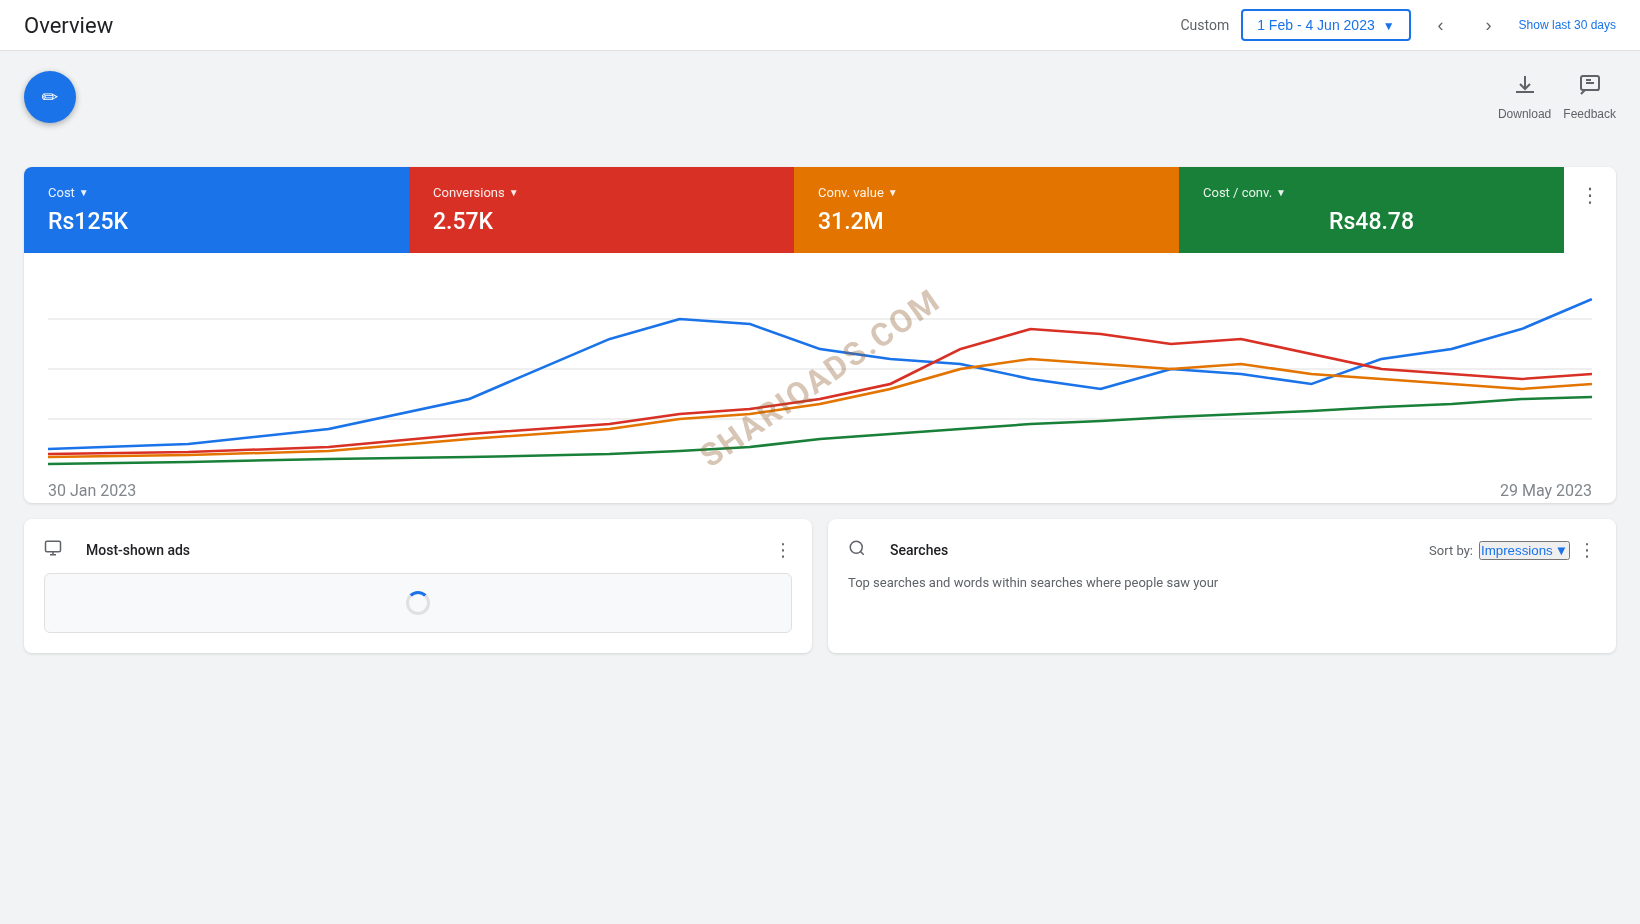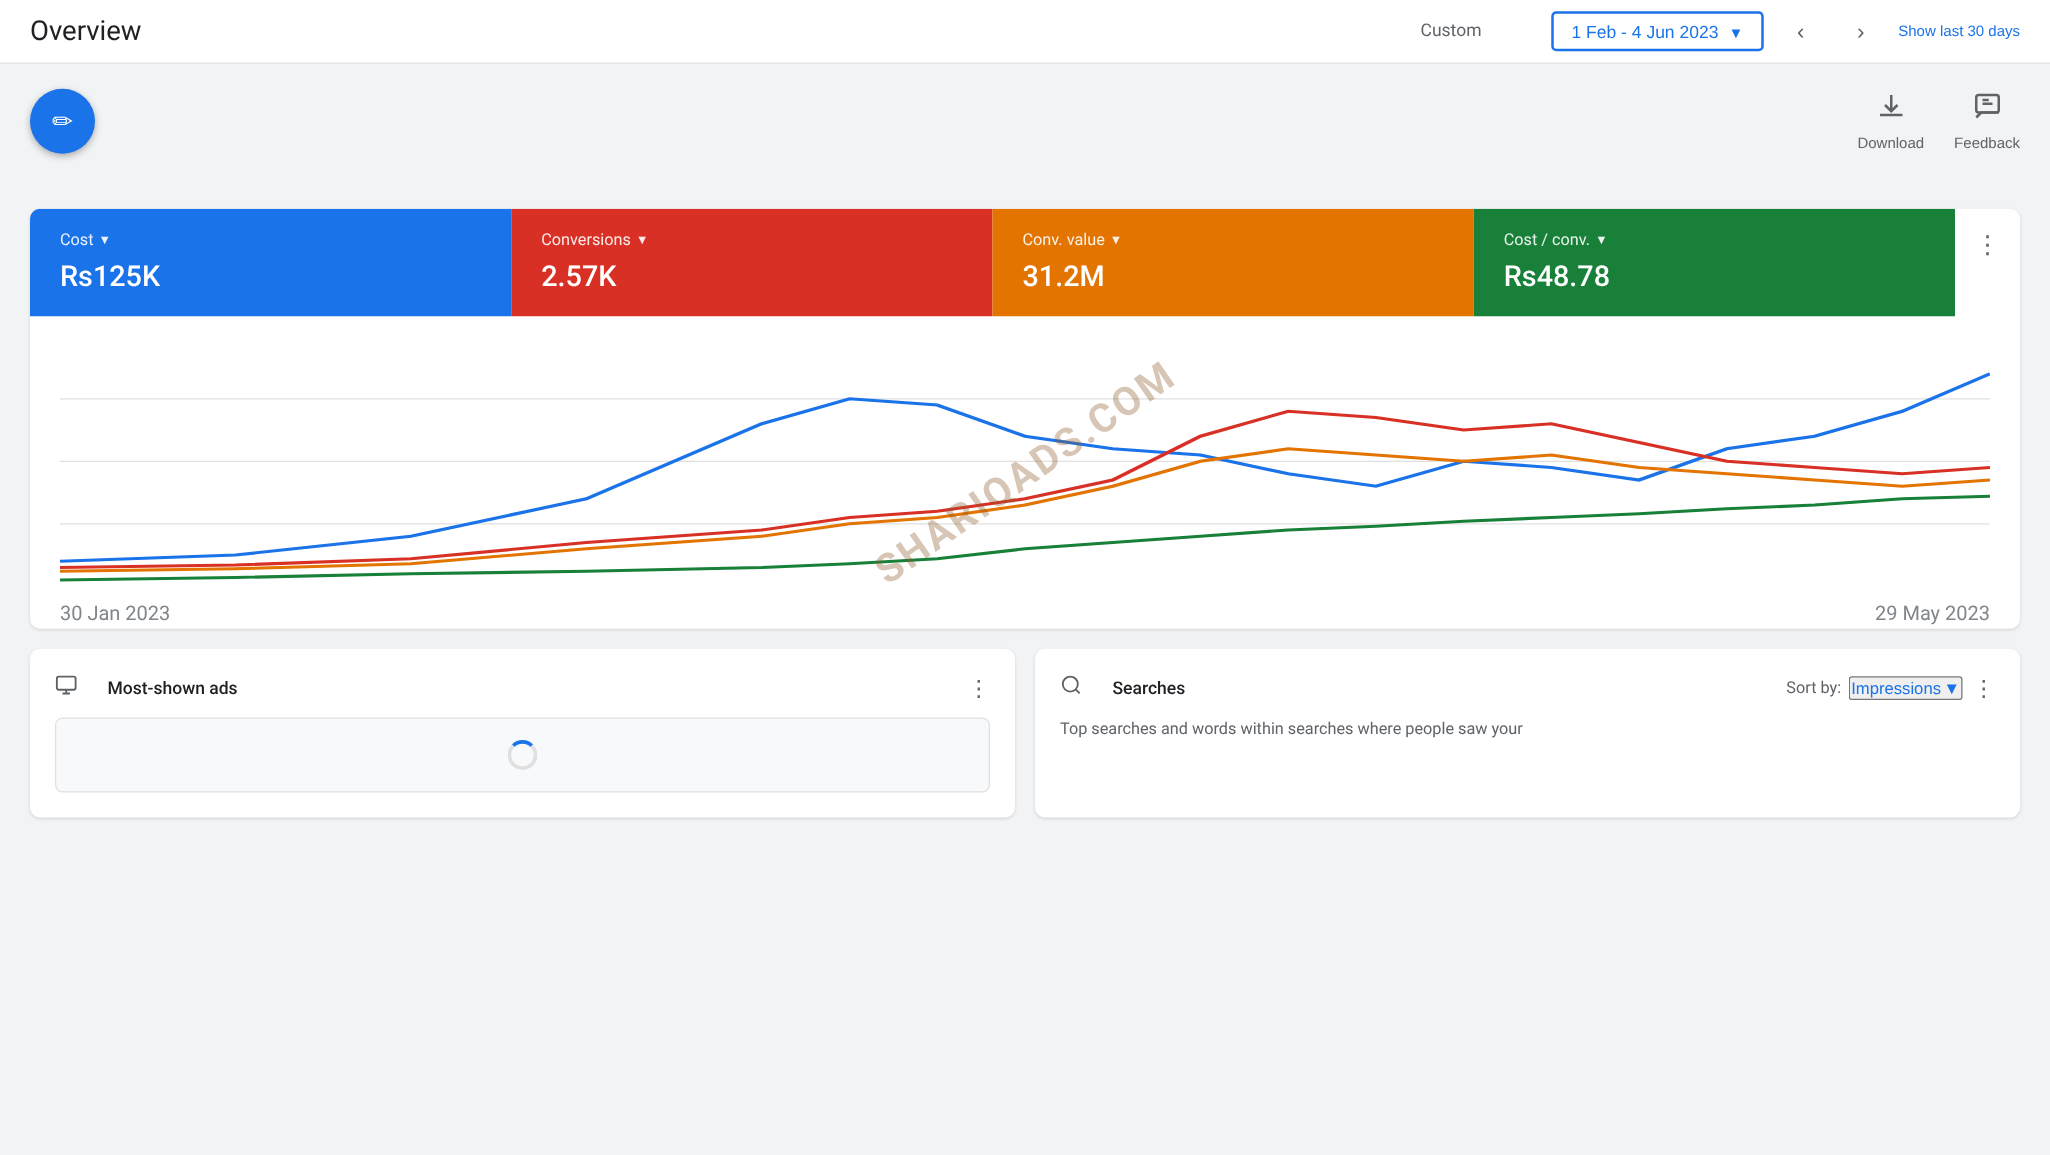--- a/index.html
+++ b/index.html
@@ -40,21 +40,20 @@
       display: flex;
       align-items: flex-end;
       border: 2px solid #1a73e8;
       border-radius: 4px;
       padding: 6px 14px;
       font-size: 14px;
       color: #1a73e8;
       background: #fff;
       cursor: pointer;
       gap: 8px;
-      margin-left: 44px;
     }
     .date-range-btn .chevron-down {
       font-size: 12px;
     }
     .nav-arrow {
       background: none;
       border: none;
       cursor: pointer;
       color: #5f6368;
       font-size: 18px;
@@ -97,21 +96,21 @@
       display: flex;
       align-items: center;
       justify-content: center;
       color: #fff;
       font-size: 20px;
       box-shadow: 0 2px 6px rgba(0,0,0,0.3);
     }
     .toolbar-actions {
       display: flex;
       align-items: center;
-      gap: 24px;
+      gap: 12px;
     }
     .toolbar-action-btn {
       display: flex;
       flex-direction: column;
       align-items: center;
       gap: 4px;
       background: none;
       border: none;
       cursor: pointer;
       color: #5f6368;
@@ -141,21 +140,21 @@
     }
     .metric-tab {
       flex: 1;
       padding: 18px 24px;
       cursor: pointer;
       position: relative;
     }
     .metric-tab.blue { background: #1a73e8; }
     .metric-tab.red { background: #d93025; }
     .metric-tab.orange { background: #e37400; }
-    .metric-tab.green { background: #188038; }
+    .metric-tab.green { background: #188038; text-align: center; }
 
     .metric-tab-label {
       font-size: 13px;
       color: rgba(255,255,255,0.9);
       display: flex;
       align-items: center;
       gap: 4px;
       margin-bottom: 8px;
     }
     .metric-tab-value {

